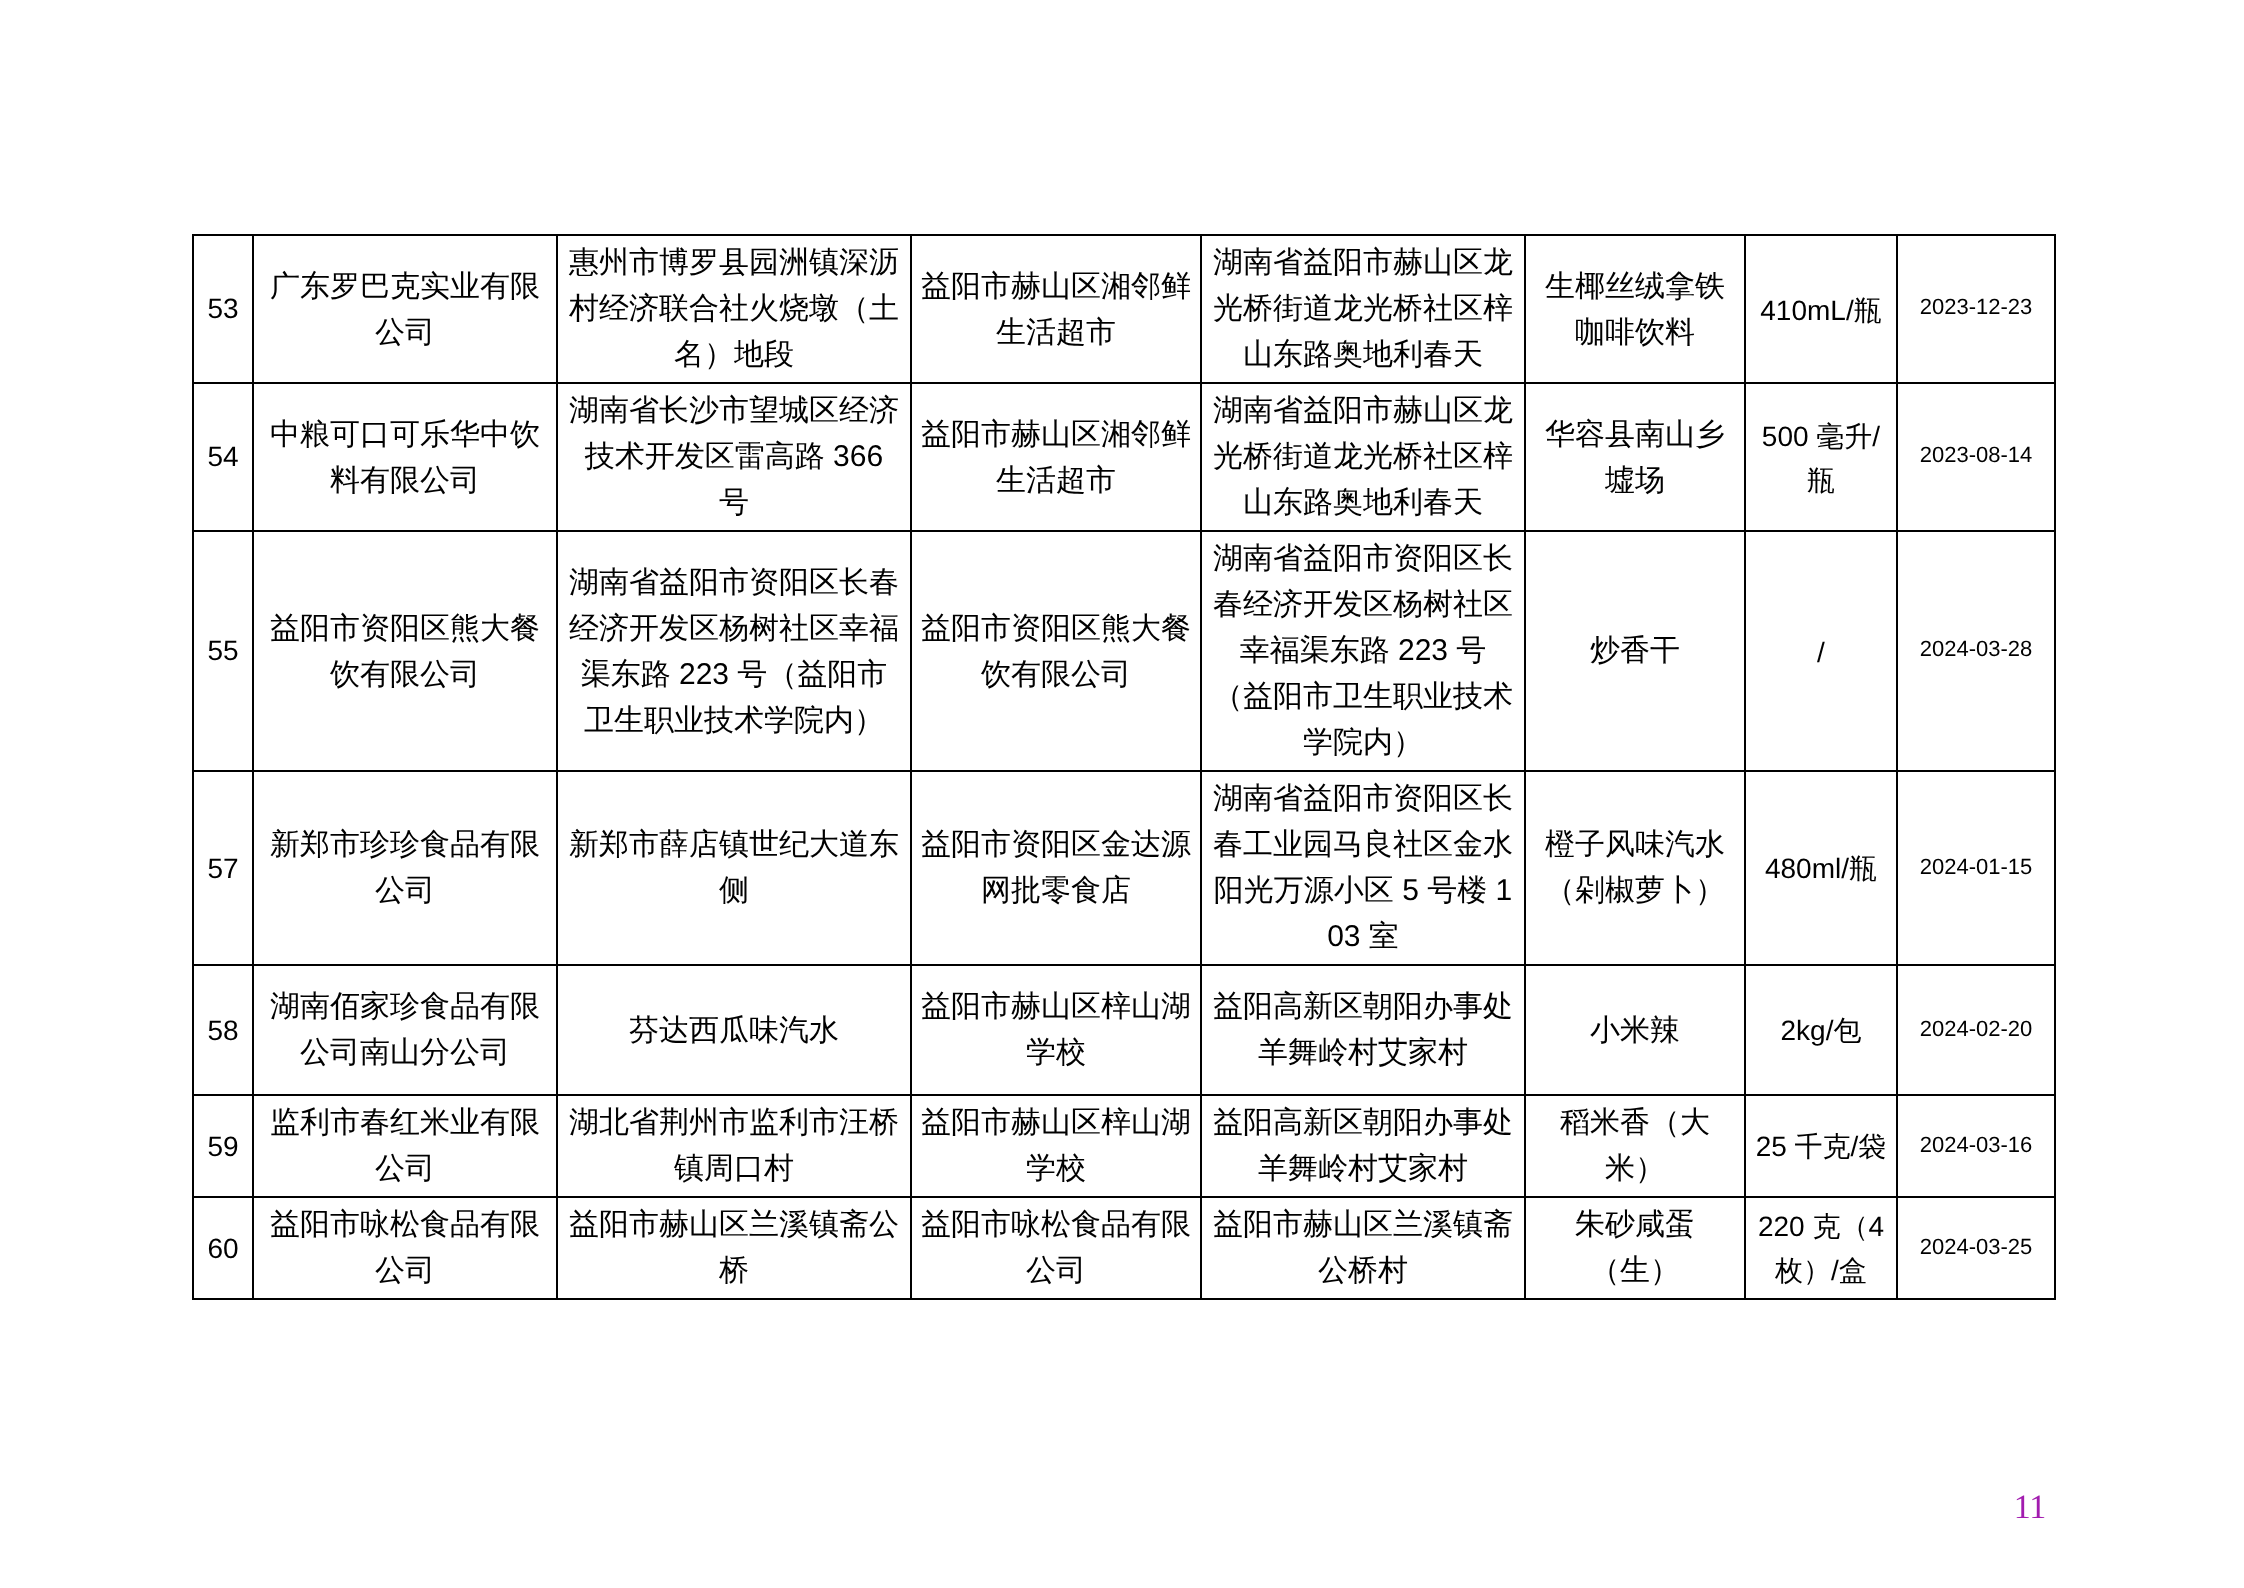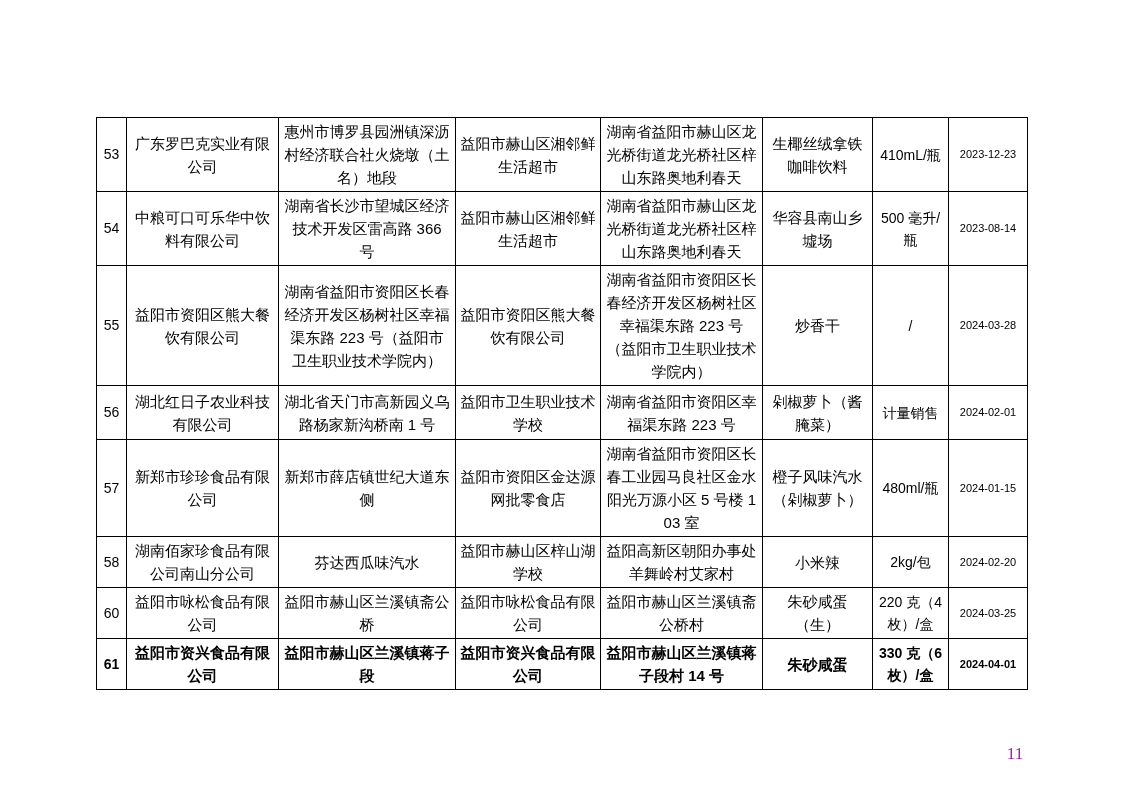--- a/index.html
+++ b/index.html
@@ -107,68 +107,58 @@
             <td class="serial-cell">55</td>
             <td>益阳市资阳区熊大餐饮有限公司</td>
             <td>湖南省益阳市资阳区长春经济开发区杨树社区幸福渠东路 223 号（益阳市卫生职业技术学院内）</td>
             <td>益阳市资阳区熊大餐饮有限公司</td>
             <td>湖南省益阳市资阳区长春经济开发区杨树社区幸福渠东路 223 号（益阳市卫生职业技术学院内）</td>
             <td>炒香干</td>
             <td class="spec-cell">/</td>
             <td class="date-cell">2024-03-28</td>
           </tr>
           <tr>
-            <td class="serial-cell">56</td>
-            <td>湖北红日子农业科技有限公司</td>
-            <td>湖北省天门市高新园义乌路杨家新沟桥南 1 号</td>
-            <td>益阳市卫生职业技术学校</td>
-            <td>湖南省益阳市资阳区幸福渠东路 223 号</td>
-            <td>剁椒萝卜（酱腌菜）</td>
-            <td class="spec-cell">计量销售</td>
-            <td class="date-cell">2024-02-01</td>
-          </tr>
-          <tr>
             <td class="serial-cell">57</td>
             <td>新郑市珍珍食品有限公司</td>
             <td>新郑市薛店镇世纪大道东侧</td>
             <td>益阳市资阳区金达源网批零食店</td>
             <td>湖南省益阳市资阳区长春工业园马良社区金水阳光万源小区 5 号楼 103 室</td>
             <td>橙子风味汽水（剁椒萝卜）</td>
             <td class="spec-cell">480ml/瓶</td>
             <td class="date-cell">2024-01-15</td>
           </tr>
           <tr>
             <td class="serial-cell">58</td>
             <td>湖南佰家珍食品有限公司南山分公司</td>
             <td>芬达西瓜味汽水</td>
             <td>益阳市赫山区梓山湖学校</td>
             <td>益阳高新区朝阳办事处羊舞岭村艾家村</td>
             <td>小米辣</td>
             <td class="spec-cell">2kg/包</td>
             <td class="date-cell">2024-02-20</td>
           </tr>
           <tr>
+            <td class="serial-cell">59</td>
+            <td>监利市春红米业有限公司</td>
+            <td>湖北省荆州市监利市汪桥镇周口村</td>
+            <td>益阳市赫山区梓山湖学校</td>
+            <td>益阳高新区朝阳办事处羊舞岭村艾家村</td>
+            <td>稻米香（大米）</td>
+            <td class="spec-cell">25 千克/袋</td>
+            <td class="date-cell">2024-03-16</td>
+          </tr>
+          <tr>
             <td class="serial-cell">60</td>
             <td>益阳市咏松食品有限公司</td>
             <td>益阳市赫山区兰溪镇斋公桥</td>
             <td>益阳市咏松食品有限公司</td>
             <td>益阳市赫山区兰溪镇斋公桥村</td>
             <td>朱砂咸蛋（生）</td>
             <td class="spec-cell">220 克（4 枚）/盒</td>
             <td class="date-cell">2024-03-25</td>
-          </tr>
-          <tr>
-            <td class="serial-cell">61</td>
-            <td>益阳市资兴食品有限公司</td>
-            <td>益阳市赫山区兰溪镇蒋子段</td>
-            <td>益阳市资兴食品有限公司</td>
-            <td>益阳市赫山区兰溪镇蒋子段村 14 号</td>
-            <td>朱砂咸蛋</td>
-            <td class="spec-cell">330 克（6 枚）/盒</td>
-            <td class="date-cell">2024-04-01</td>
           </tr>
         </tbody>
     </table>
   </div>
 
   <div class="page-number">11</div>
 
 </div>
 
 </body></html>

